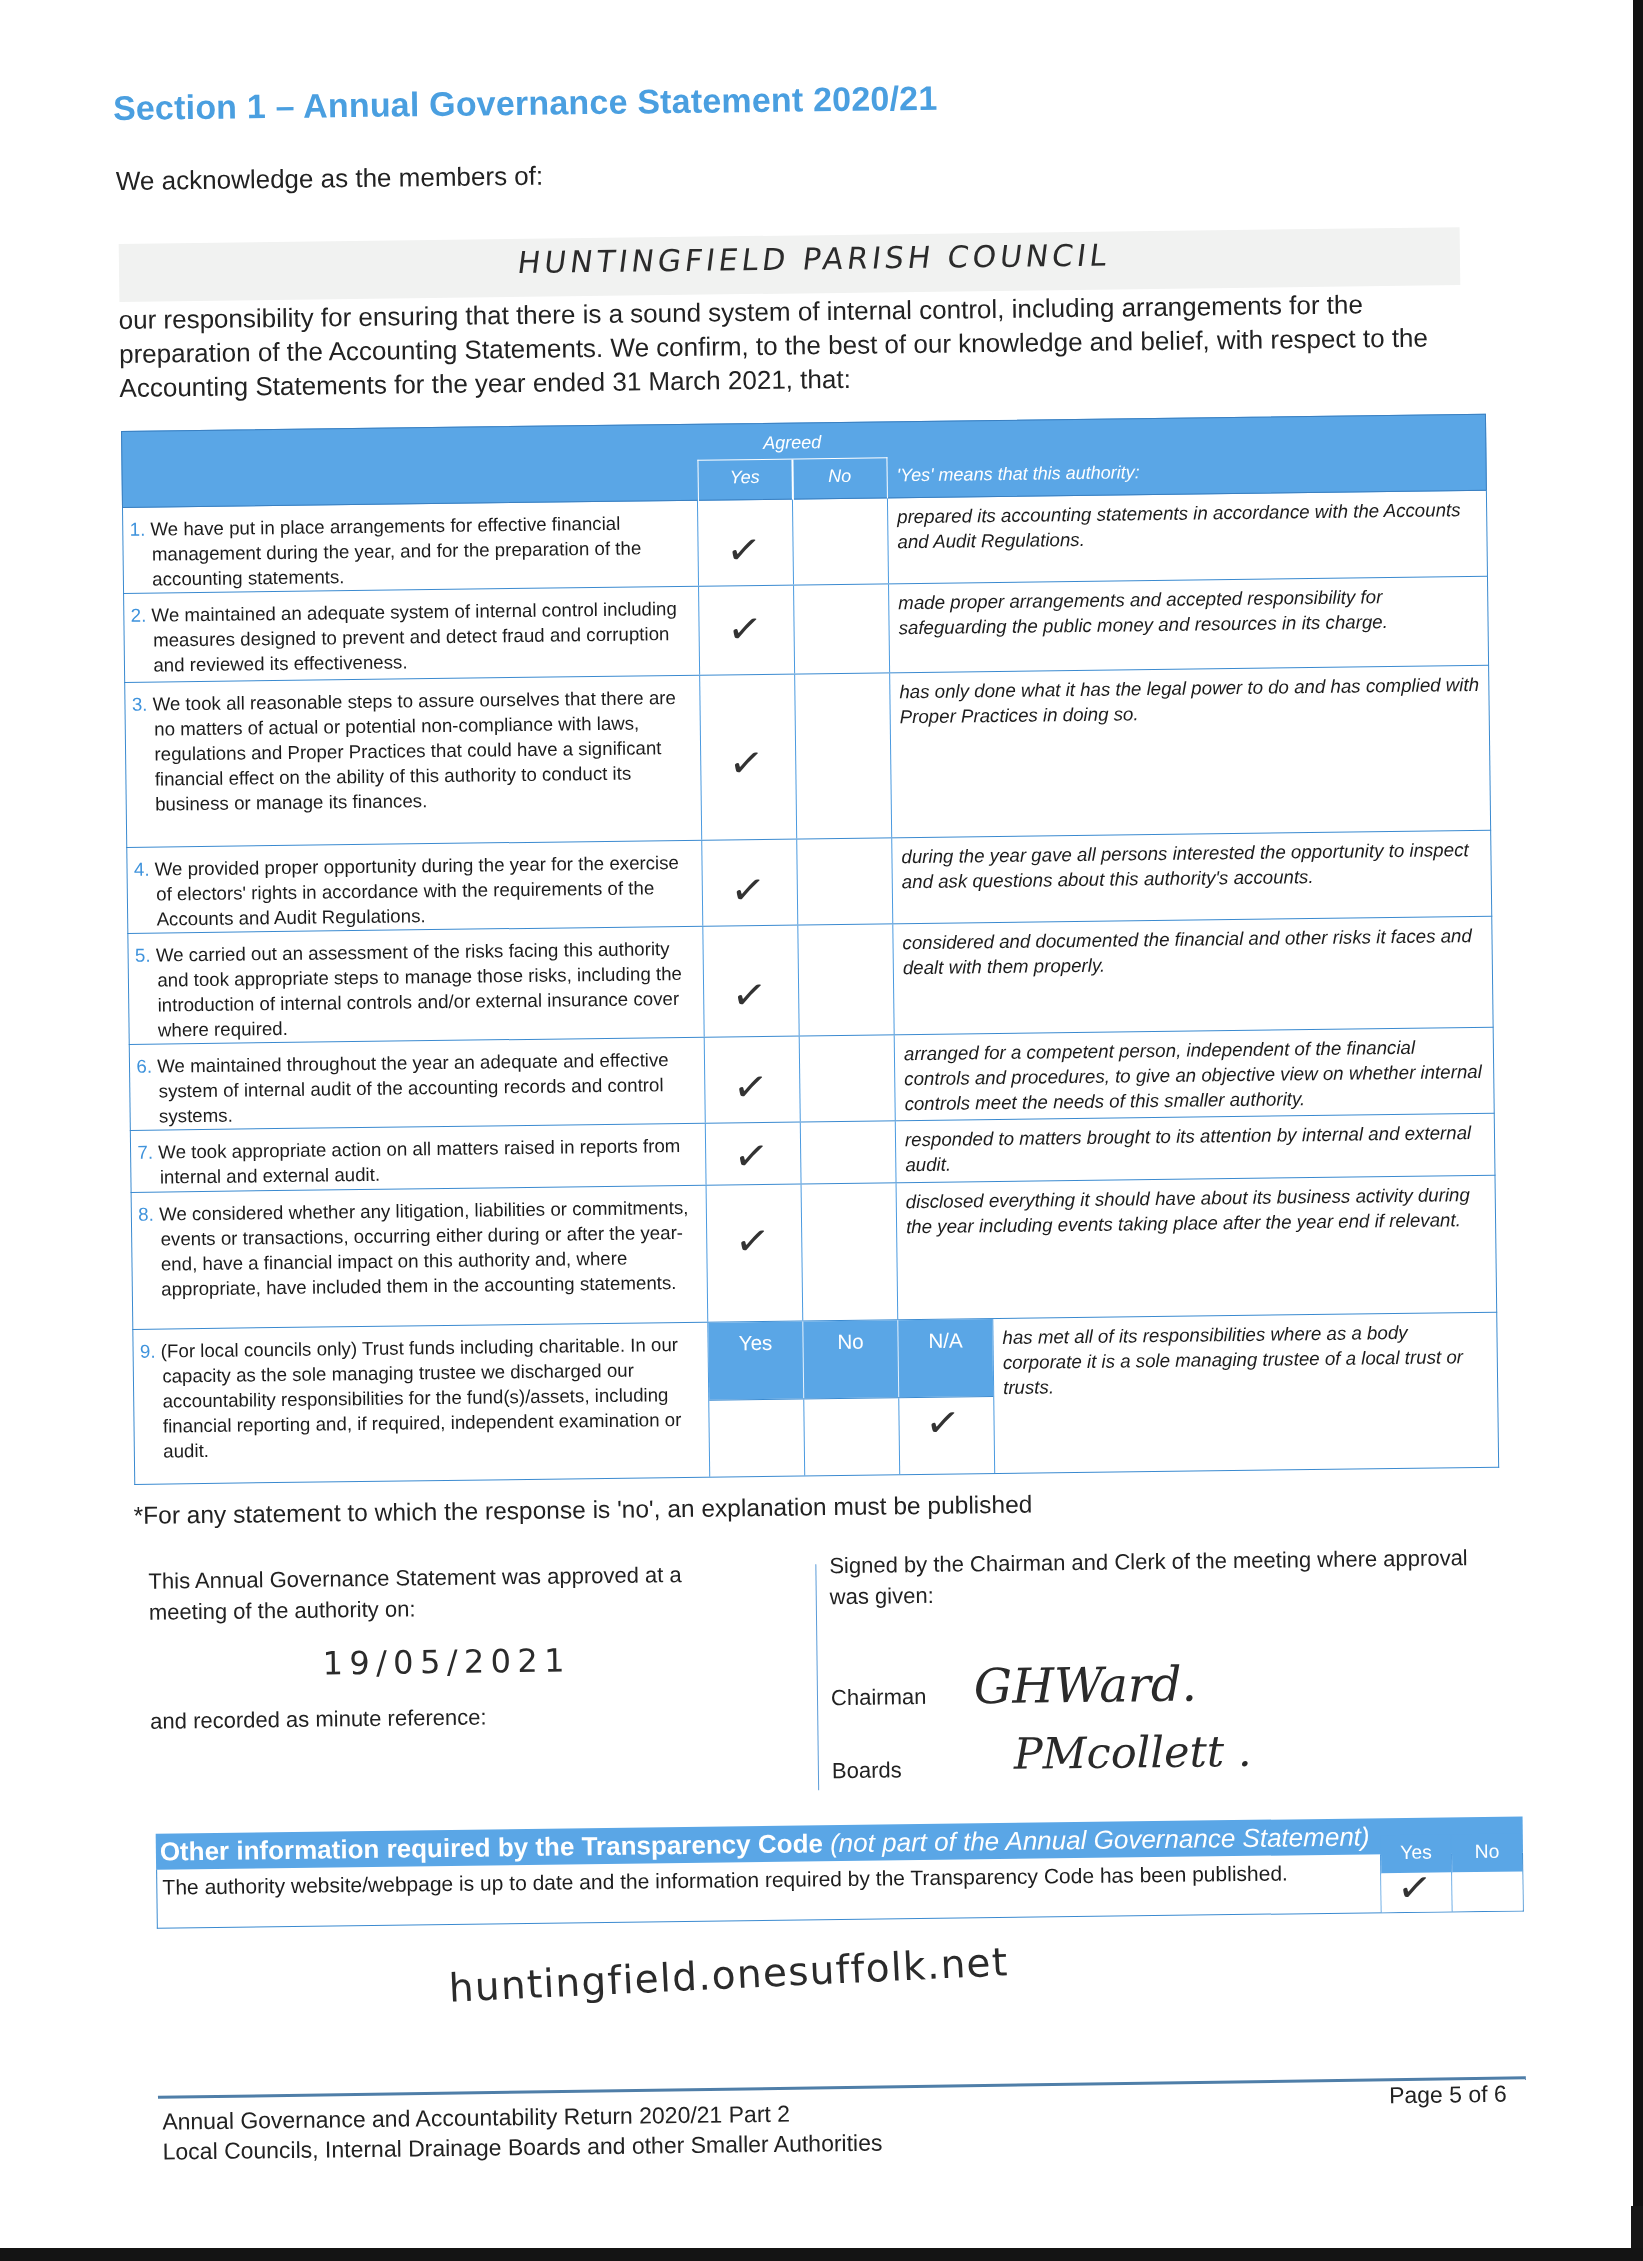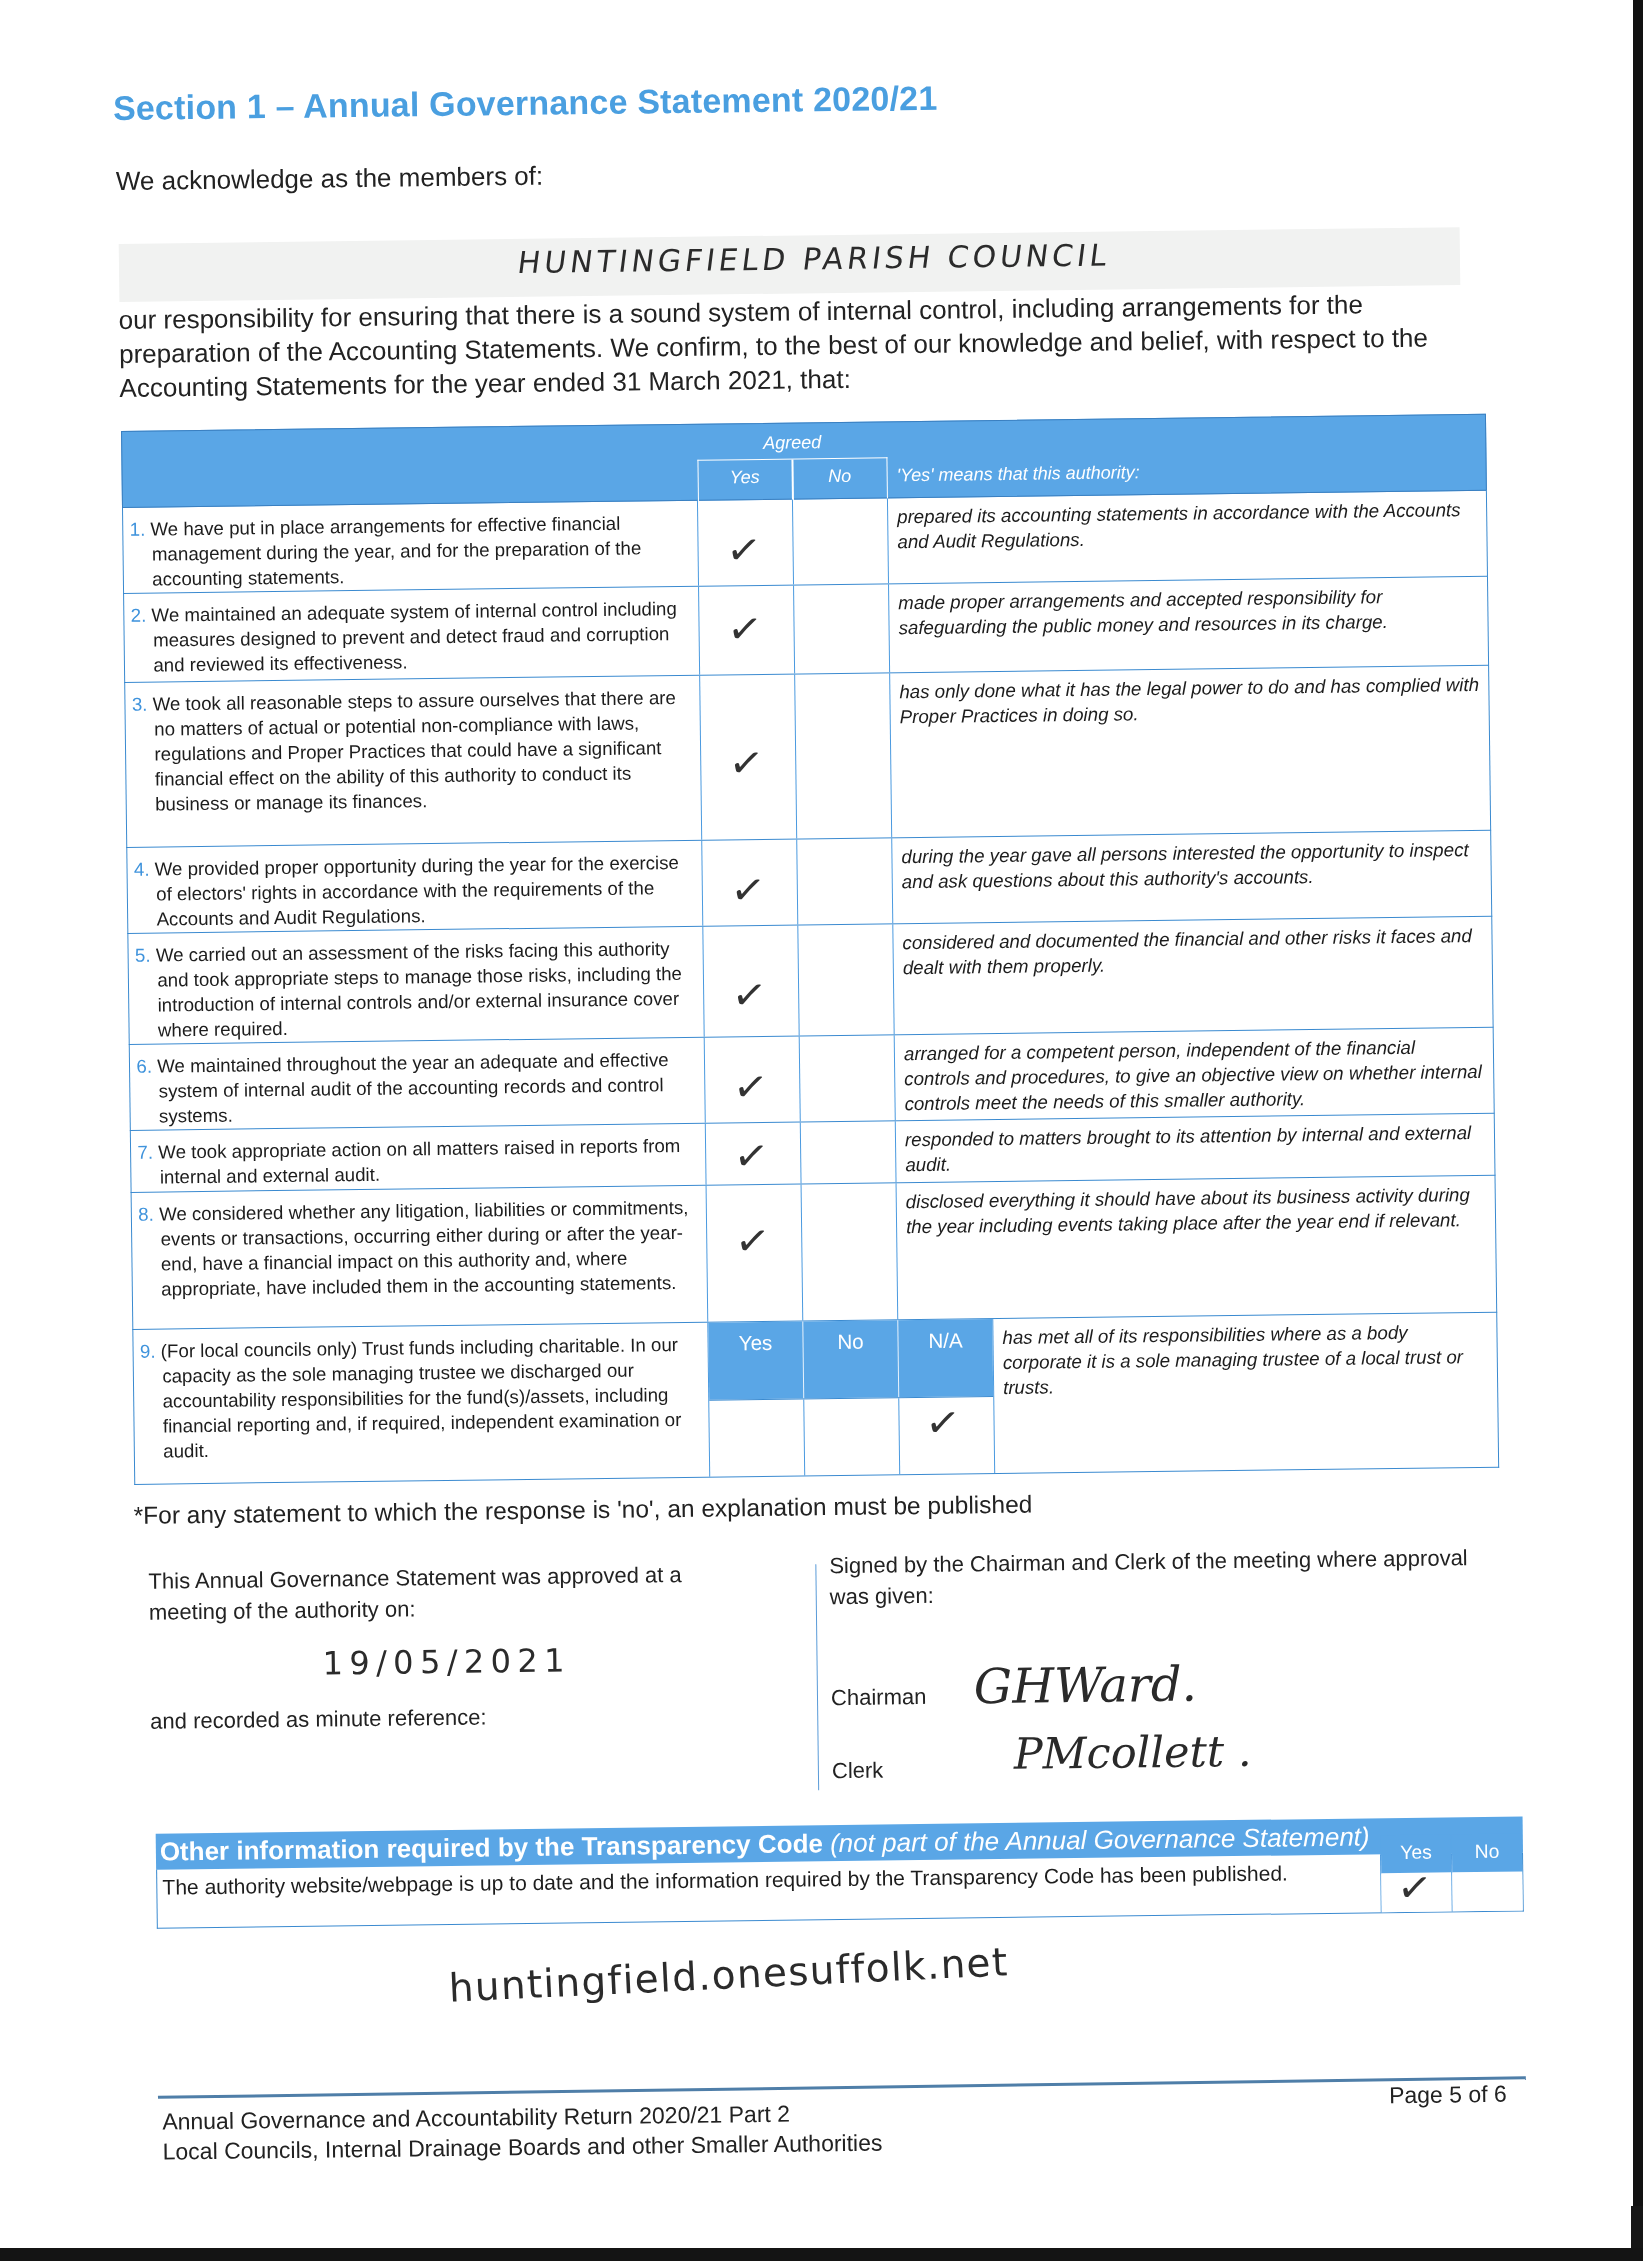--- a/index.html
+++ b/index.html
@@ -209,21 +209,21 @@
 
   <div class="footnote">*For any statement to which the response is 'no', an explanation must be published</div>
 
   <div class="approve">This Annual Governance Statement was approved at a meeting of the authority on:</div>
   <div class="date handwrite">19/05/2021</div>
   <div class="minute">and recorded as minute reference:</div>
   <div class="vdiv"></div>
   <div class="signed">Signed by the Chairman and Clerk of the meeting where approval was given:</div>
   <div class="chair-lbl">Chairman</div>
   <div class="sig-chair">GHWard.</div>
-  <div class="clerk-lbl">Clerk</div>
+  <div class="clerk-lbl">Boards</div>
   <div class="sig-clerk">PMcollett .</div>
 
   <div class="tc">
     <div class="tc-head">
       <b>Other information required by the Transparency Code</b>
       <i>(not part of the Annual Governance Statement)</i>
     </div>
     <div class="tc-body">
       <div class="txt">The authority website/webpage is up to date and the information required by the Transparency Code has been published.</div>
       <div class="yn">

